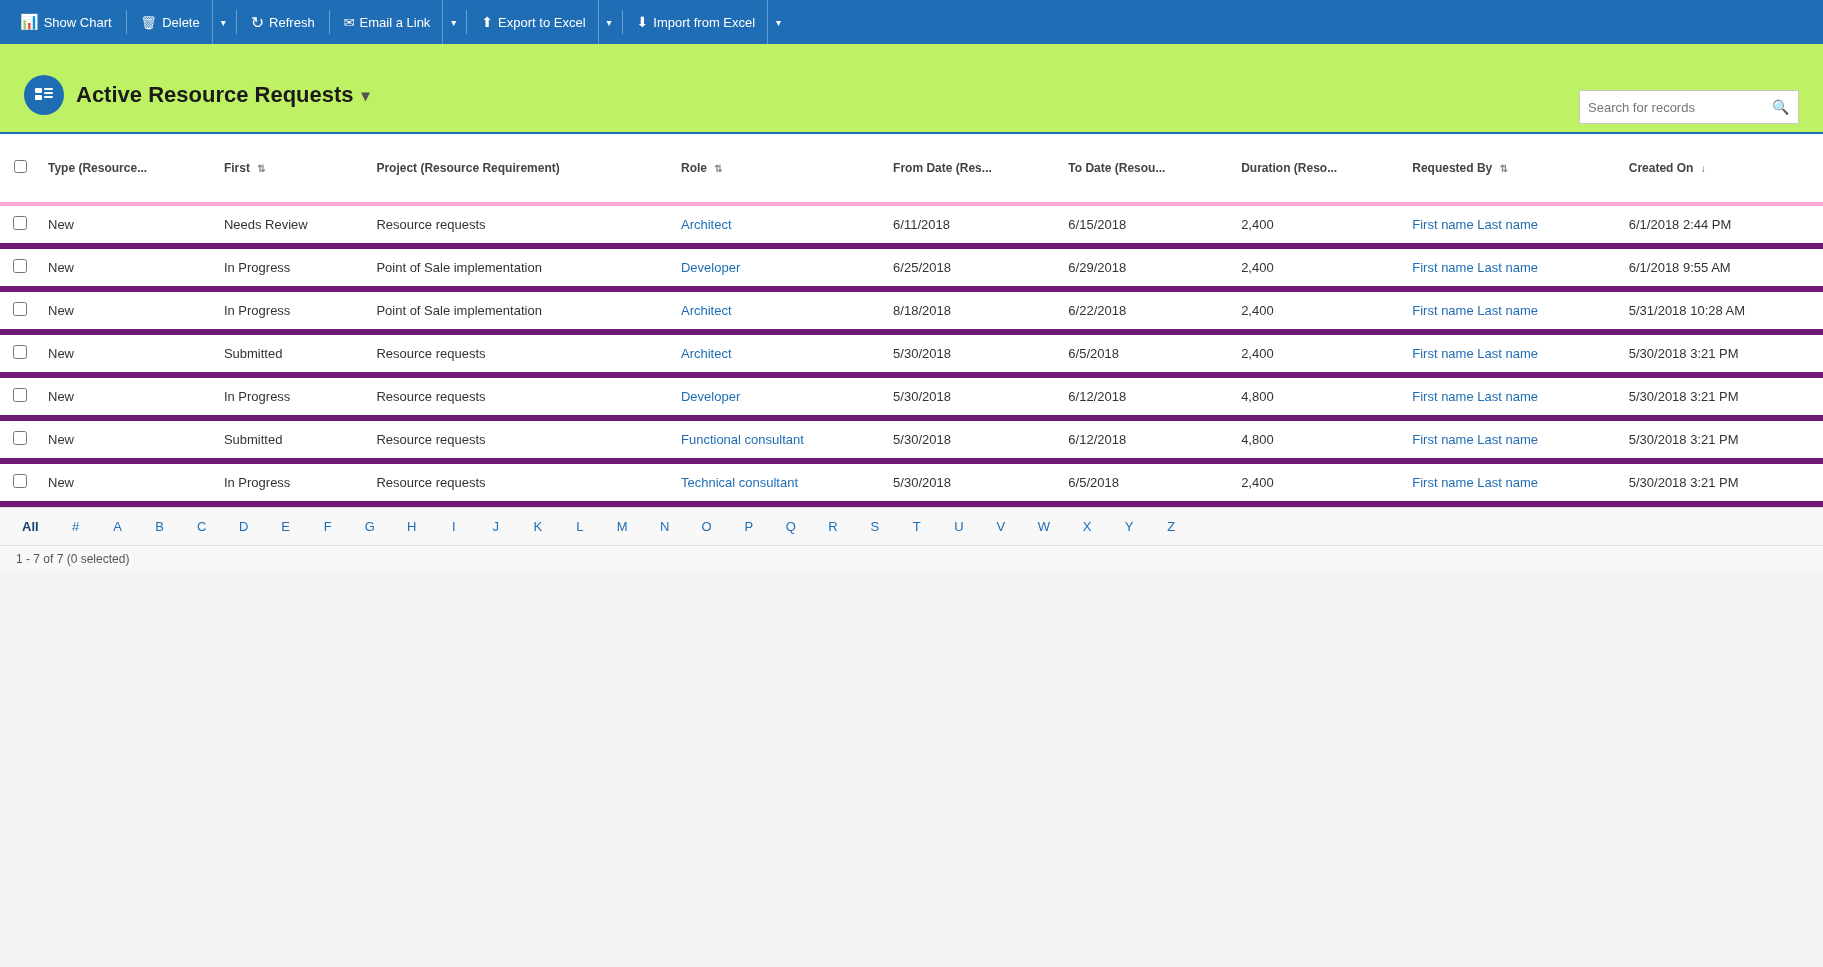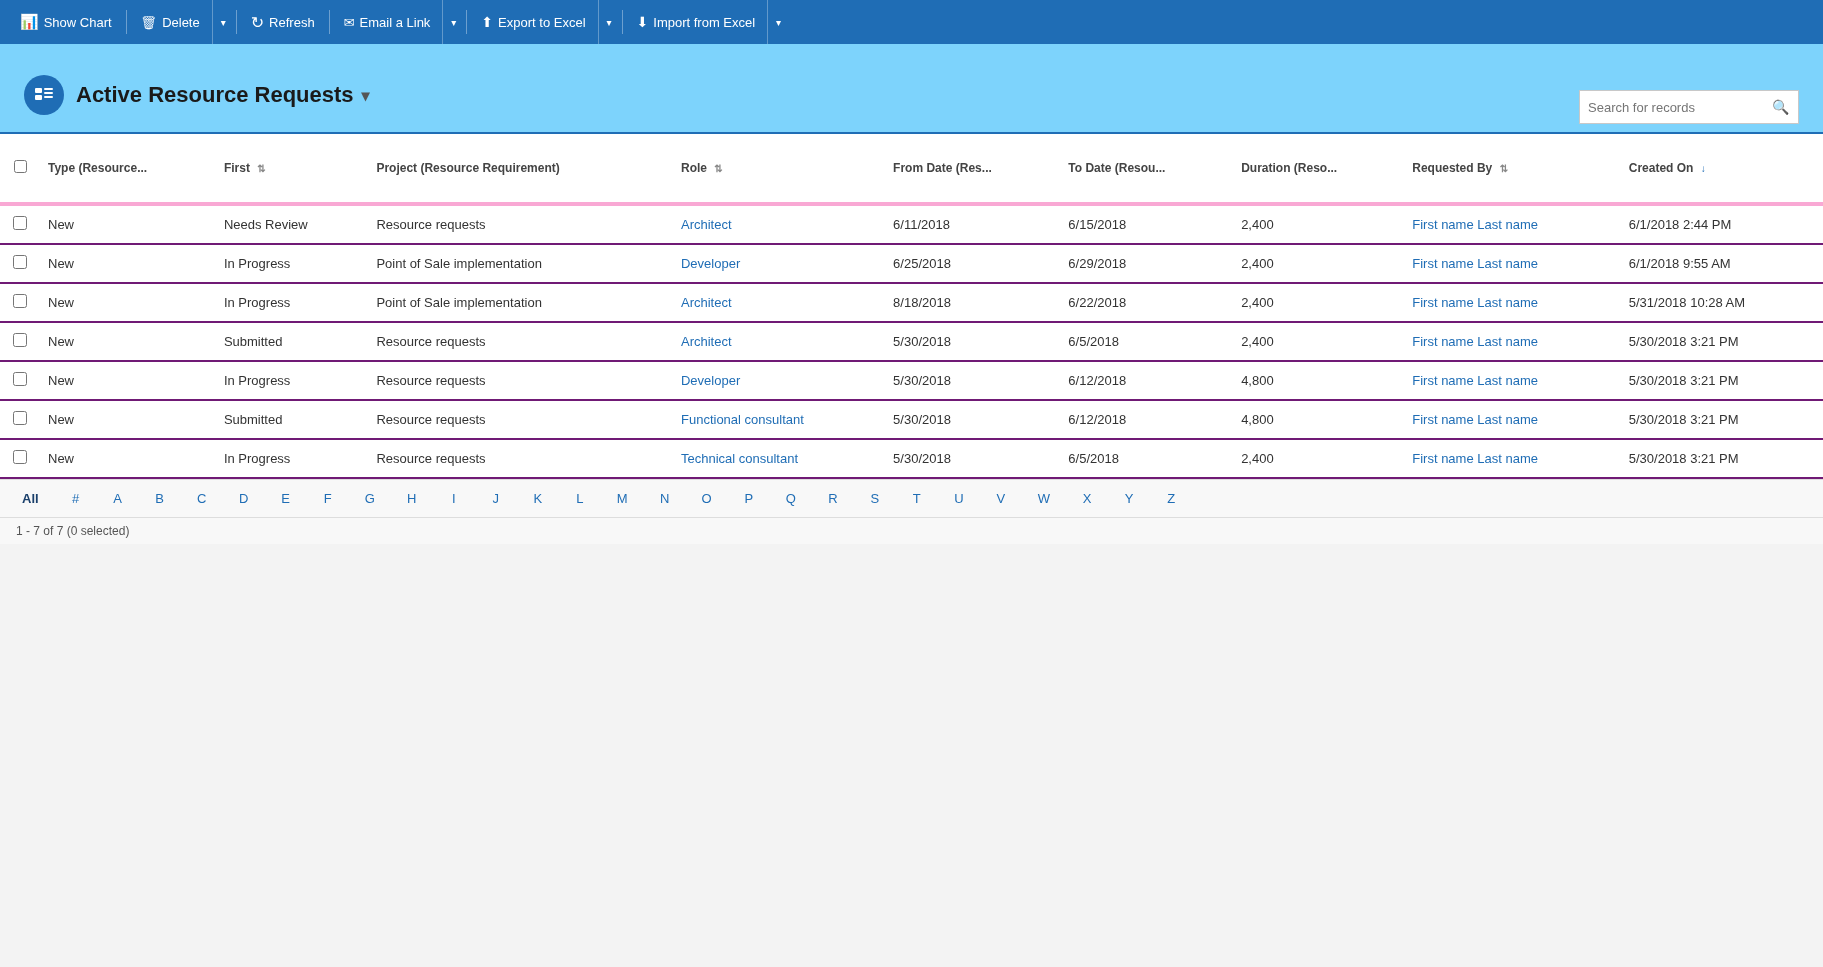--- a/index.html
+++ b/index.html
@@ -40,21 +40,21 @@
       width: 22px;
       height: 44px;
       cursor: pointer;
       color: #fff;
       font-size: 10px;
       border-left: 1px solid rgba(255,255,255,0.3);
     }
 
     
     .header-area {
-      background: #7dd3fc;
+      background: #bef264;
       padding: 14px 24px 0 24px;
       border-bottom: 2px solid #1f6db5;
       display: flex;
       align-items: center;
       justify-content: space-between;
       min-height: 70px;
     }
     .header-left {
       display: flex;
       align-items: center;
@@ -130,21 +130,21 @@
       white-space: nowrap;
       border-right: none;
       user-select: none;
       cursor: pointer;
       border-bottom: 4px solid #f9a8d4;
     }
     thead th:first-child { width: 40px; text-align: center; }
     .sort-icon { color: #888; margin-left: 4px; font-size: 10px; }
     .sort-desc { color: #1f6db5; }
 
-    tbody tr { border-bottom: 2px solid #701a75; }
+    tbody tr { border-bottom: 6px solid #701a75; }
     tbody td { padding: 10px 8px; color: #333; white-space: nowrap; }
     tbody td:first-child { text-align: center; }
     .link-cell { color: #1f6db5; cursor: pointer; }
 
     
     .alpha-nav {
       background: #f8f8f8;
       border-top: 1px solid #ddd;
       padding: 8px 16px;
       display: flex;

